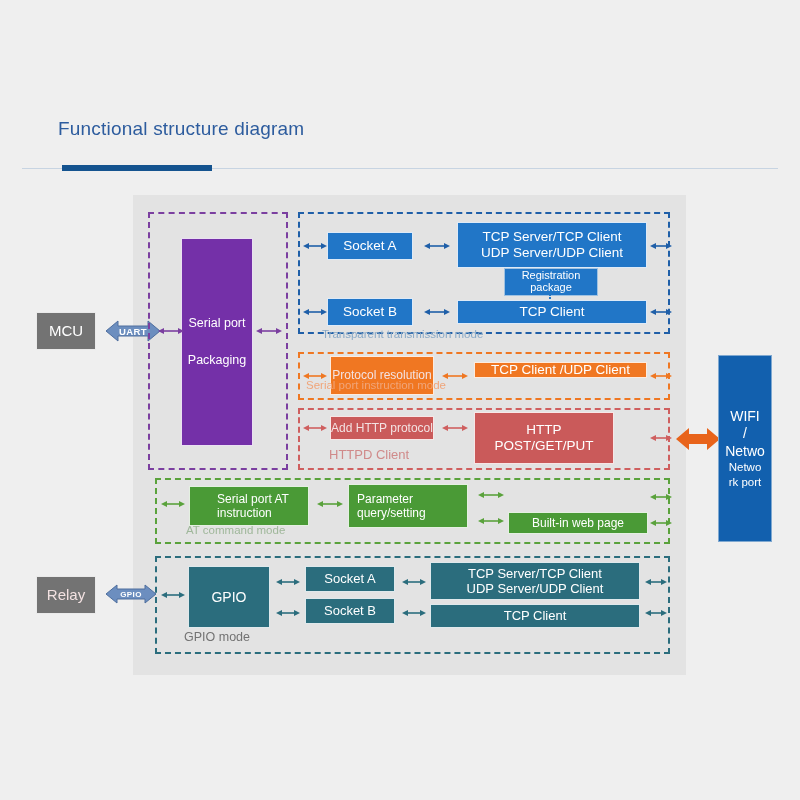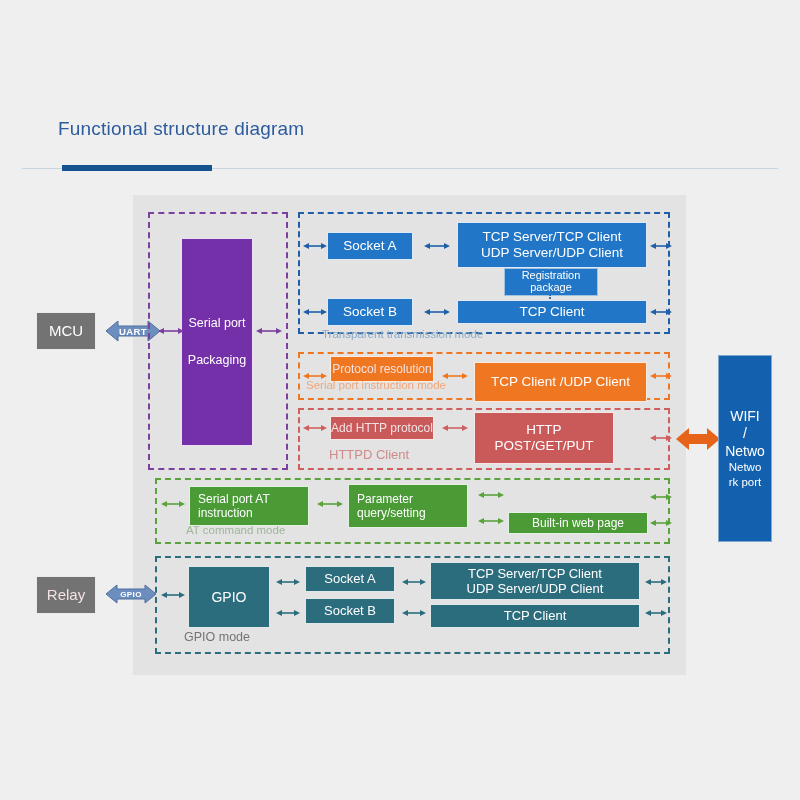--- a/index.html
+++ b/index.html
@@ -225,31 +225,31 @@
   <div class="caption cap-blue" style="left:322px;top:328px;">Transparent transmission mode</div>
 
   <div class="dash dash-orange" style="left:298px;top:352px;width:372px;height:48px;"></div>
   <div class="arrow" style="left:303px;top:370px;">
     <svg width="24" height="12" viewBox="0 0 24 12">
       <line x1="4" y1="6" x2="20" y2="6" stroke="#ef7722" stroke-width="1.6"></line>
       <polygon points="0,6 6,3 6,9" fill="#ef7722"></polygon>
         <polygon points="24,6 18,3 18,9" fill="#ef7722"></polygon>
     </svg>
   </div>
-  <div class="box b-orange washed" style="left:330px;top:356px;width:104px;height:26px;font-size:12px;">
+  <div class="box b-orange washed" style="left:330px;top:356px;width:104px;height:39px;font-size:12px;">
     <span>Protocol resolution</span>
   </div>
   <div class="arrow" style="left:442px;top:370px;">
     <svg width="26" height="12" viewBox="0 0 26 12">
       <line x1="4" y1="6" x2="22" y2="6" stroke="#ef7722" stroke-width="1.6"></line>
       <polygon points="0,6 6,3 6,9" fill="#ef7722"></polygon>
         <polygon points="26,6 20,3 20,9" fill="#ef7722"></polygon>
     </svg>
   </div>
-  <div class="box b-orange" style="left:474px;top:362px;width:173px;height:40px;font-size:13.5px;">
+  <div class="box b-orange" style="left:474px;top:362px;width:173px;height:16px;font-size:13.5px;">
     <span>TCP Client /UDP Client</span>
   </div>
   <div class="arrow" style="left:650px;top:370px;">
     <svg width="22" height="12" viewBox="0 0 22 12">
       <line x1="4" y1="6" x2="18" y2="6" stroke="#ef7722" stroke-width="1.6"></line>
       <polygon points="0,6 6,3 6,9" fill="#ef7722"></polygon>
         <polygon points="22,6 16,3 16,9" fill="#ef7722"></polygon>
     </svg>
   </div>
   <div class="caption cap-orange" style="left:306px;top:379px;">Serial port instruction mode</div>
@@ -286,21 +286,21 @@
   <div class="caption cap-red" style="left:329px;top:447px;font-size:13px;">HTTPD Client</div>
 
   <div class="dash dash-green" style="left:155px;top:478px;width:515px;height:66px;"></div>
   <div class="arrow" style="left:161px;top:498px;">
     <svg width="24" height="12" viewBox="0 0 24 12">
       <line x1="4" y1="6" x2="20" y2="6" stroke="#5aa23c" stroke-width="1.6"></line>
       <polygon points="0,6 6,3 6,9" fill="#5aa23c"></polygon>
         <polygon points="24,6 18,3 18,9" fill="#5aa23c"></polygon>
     </svg>
   </div>
-  <div class="box b-green" style="left:189px;top:486px;width:120px;height:40px;font-size:12px;white-space:pre-line;justify-content:flex-start;padding-left:8px;text-align:left;">
+  <div class="box b-green" style="left:189px;top:486px;width:120px;height:40px;font-size:12px;white-space:pre-line;justify-content:center;padding-left:8px;text-align:left;">
     <span>Serial port AT
 instruction</span>
   </div>
   <div class="arrow" style="left:317px;top:498px;">
     <svg width="26" height="12" viewBox="0 0 26 12">
       <line x1="4" y1="6" x2="22" y2="6" stroke="#5aa23c" stroke-width="1.6"></line>
       <polygon points="0,6 6,3 6,9" fill="#5aa23c"></polygon>
         <polygon points="26,6 20,3 20,9" fill="#5aa23c"></polygon>
     </svg>
   </div>

